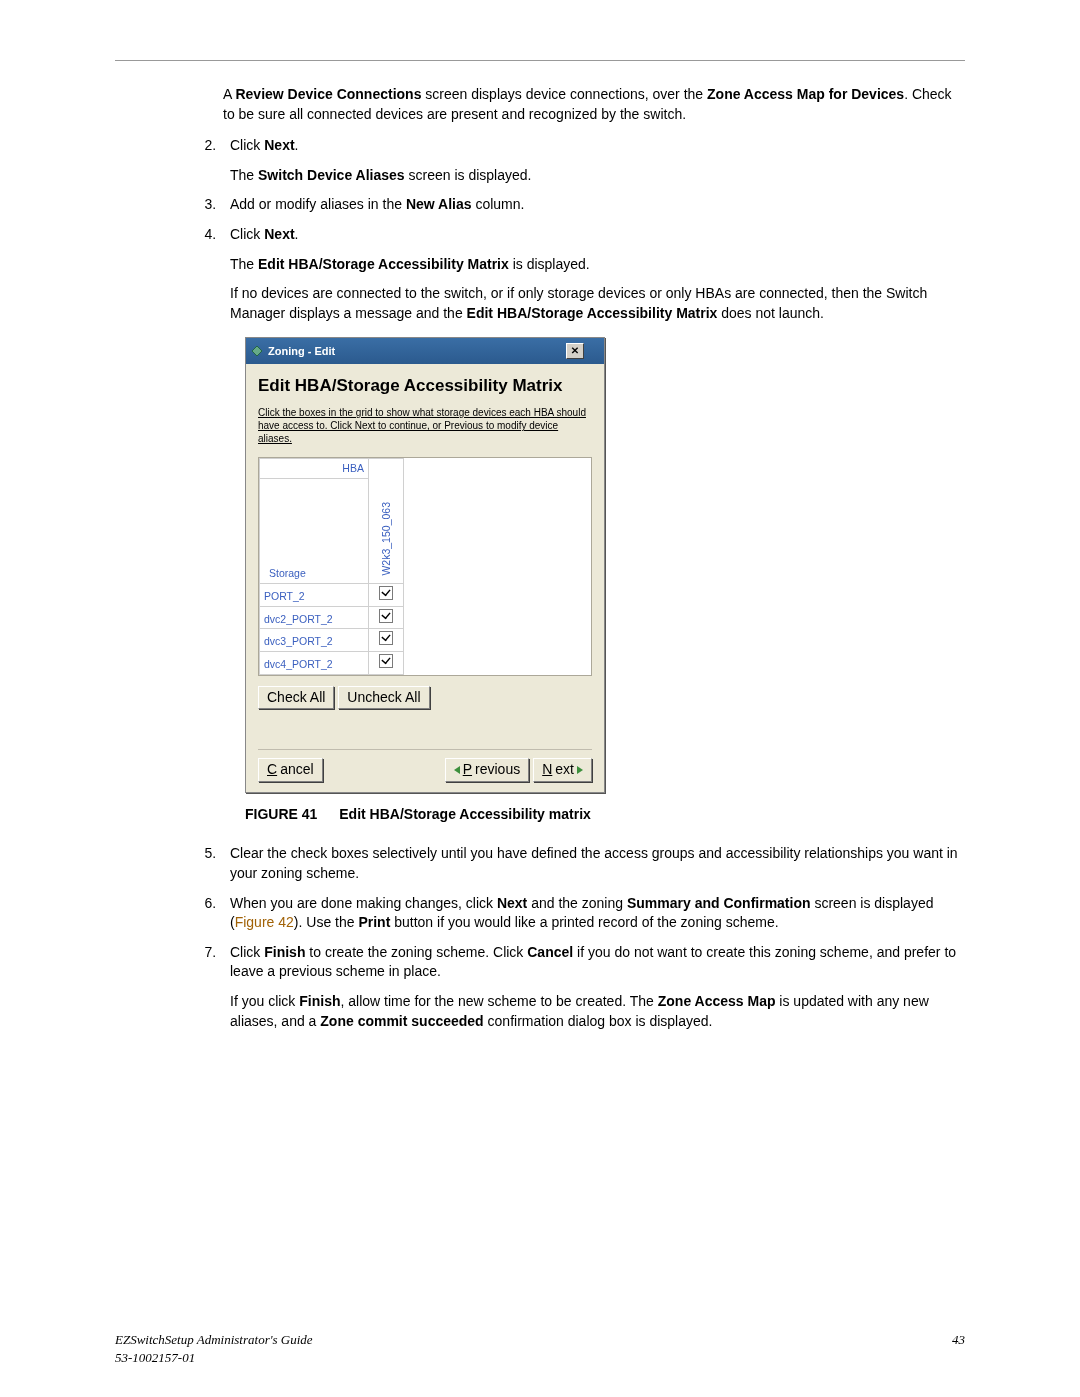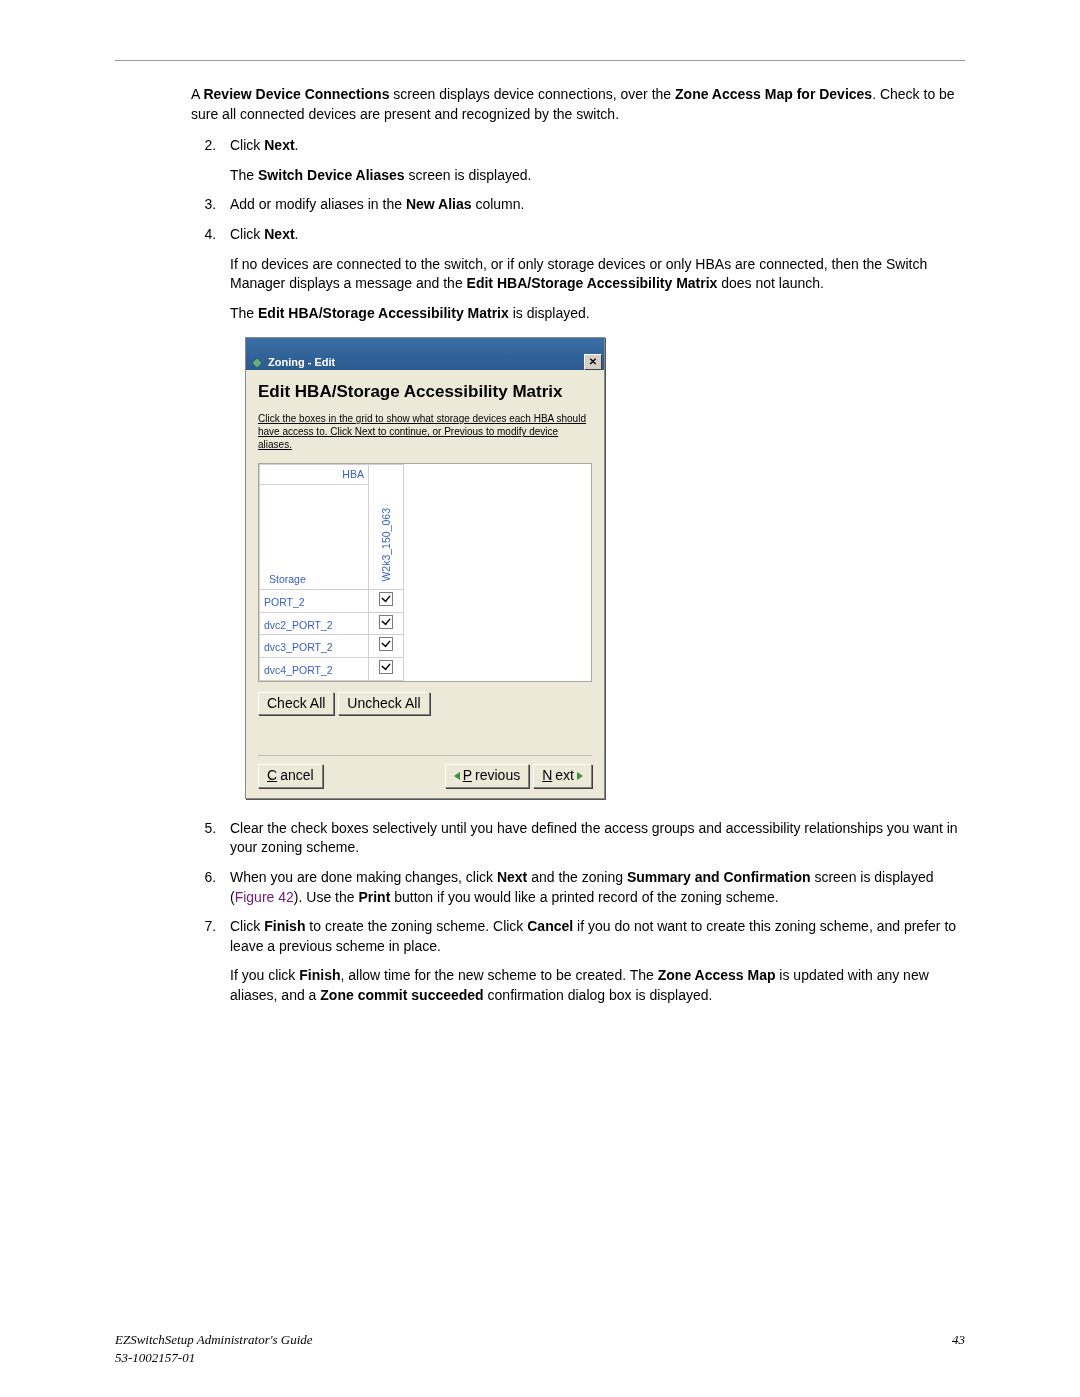--- a/index.html
+++ b/index.html
@@ -22,43 +22,43 @@
     display: flex;
     justify-content: flex-end;
     align-items: center;
     gap: 40px;
     margin-bottom: 30px;
   }
   .header-title { font-size: 15px; }
   .chapter-number { font-size: 32px; font-weight: normal; }
   .hr { border-bottom: 1px solid #999; margin-bottom: 24px; }
   .body-text { margin: 0 0 12px 0; }
-  .body-text.indent { margin-left: 76px; }
+  .body-text.indent { margin-left: 108px; }
   ol.steps { margin: 0 0 0 105px; padding: 0; }
   ol.steps > li { margin-bottom: 10px; padding-left: 10px; }
   ol.steps > li .subtext { margin-top: 10px; }
   b { font-weight: bold; }
   .figure-block { margin: 14px 0 20px 130px; }
   .figure-caption { margin-top: 12px; font-size: 14px; }
   .figure-caption .fig-label { font-weight: bold; margin-right: 18px; }
   
   .dialog {
     width: 358px;
     background: #ece9d8;
     border: 1px solid #888;
     box-shadow: 1px 1px 0 #555;
     font-size: 11px;
   }
   .titlebar {
     background: linear-gradient(to bottom, #3a6ea5 0%, #2b5a8e 100%);
     color: #fff;
     display: flex;
-    align-items: flex-end;
-    height: 32px;
-    padding: 0 2px 0 4px;
+    align-items: center;
+    height: 26px;
+    padding: 0 20px 0 4px;
     font-weight: bold;
   }
   .titlebar .tb-icon {
     width: 14px; height: 14px; display: inline-block;
     margin-right: 4px;
   }
   .titlebar .tb-icon svg { width: 14px; height: 14px; }
   .titlebar .spacer { flex: 1; }
   .titlebar .close-btn {
     width: 16px; height: 14px;
@@ -147,21 +147,21 @@
     width: 0; height: 0; border-top: 4px solid transparent;
     border-bottom: 4px solid transparent; border-left: 6px solid #3c8f3c;
     display: inline-block;
   }
   .footer {
     position: absolute;
     bottom: 30px; left: 115px; right: 115px;
     display: flex; justify-content: space-between;
     font-style: italic; font-size: 13px; font-family: Liberation Serif, serif;
   }
-  .link { color: #701a75; }
+  .link { color: #a16207; }
 </style>
 </head>
 <body>
 
 <div class="page">
 
   <div class="hr"></div>
 
   <p class="body-text indent">
     <span>A </span><b>Review Device Connections</b><span> screen displays device connections, over the </span><b>Zone Access Map for Devices</b><span>. Check to be sure all connected devices are present and recognized by the switch.</span>
@@ -170,22 +170,22 @@
   <ol class="steps" start="2">
     <li>
       <span>Click </span><b>Next</b><span>.</span>
       <div class="subtext"><span>The </span><b>Switch Device Aliases</b><span> screen is displayed.</span></div>
     </li>
     <li>
       <span>Add or modify aliases in the </span><b>New Alias</b><span> column.</span>
     </li>
     <li>
       <span>Click </span><b>Next</b><span>.</span>
+      <div class="subtext"><span>The </span><b>Edit HBA/Storage Accessibility Matrix</b><span> is displayed.</span></div>
       <div class="subtext"><span>If no devices are connected to the switch, or if only storage devices or only HBAs are connected, then the Switch Manager displays a message and the </span><b>Edit HBA/Storage Accessibility Matrix</b><span> does not launch.</span></div>
-      <div class="subtext"><span>The </span><b>Edit HBA/Storage Accessibility Matrix</b><span> is displayed.</span></div>
     </li>
   </ol>
 
   <div class="figure-block">
     <div class="dialog">
       <div class="titlebar">
         <span class="tb-icon">
           <svg viewBox="0 0 14 14">
               <path d="M2 7 L7 2 L12 7 L7 12 Z" fill="#6a8" stroke="#264" stroke-width="1"></path>
             </svg>
@@ -247,20 +247,24 @@
             <span class="win-btn">
               <span class="u">N</span>
                 <span>ext</span>
               <span class="tri-right"></span>
             </span>
           </span>
         </div>
       </div>
     </div>
 
+    <div class="figure-caption">
+      <span class="fig-label">FIGURE 41</span>
+      <b>Edit HBA/Storage Accessibility matrix</b>
+    </div>
   </div>
 
   <ol class="steps" start="5">
     <li>Clear the check boxes selectively until you have defined the access groups and accessibility relationships you want in your zoning scheme.</li>
     <li>
       <span>When you are done making changes, click </span><b>Next</b><span> and the zoning </span><b>Summary and Confirmation</b><span> screen is displayed (</span><span class="link">Figure 42</span><span>). Use the </span><b>Print</b><span> button if you would like a printed record of the zoning scheme.</span>
     </li>
     <li>
       <span>Click </span><b>Finish</b><span> to create the zoning scheme. Click </span><b>Cancel</b><span> if you do not want to create this zoning scheme, and prefer to leave a previous scheme in place.</span>
       <div class="subtext">

